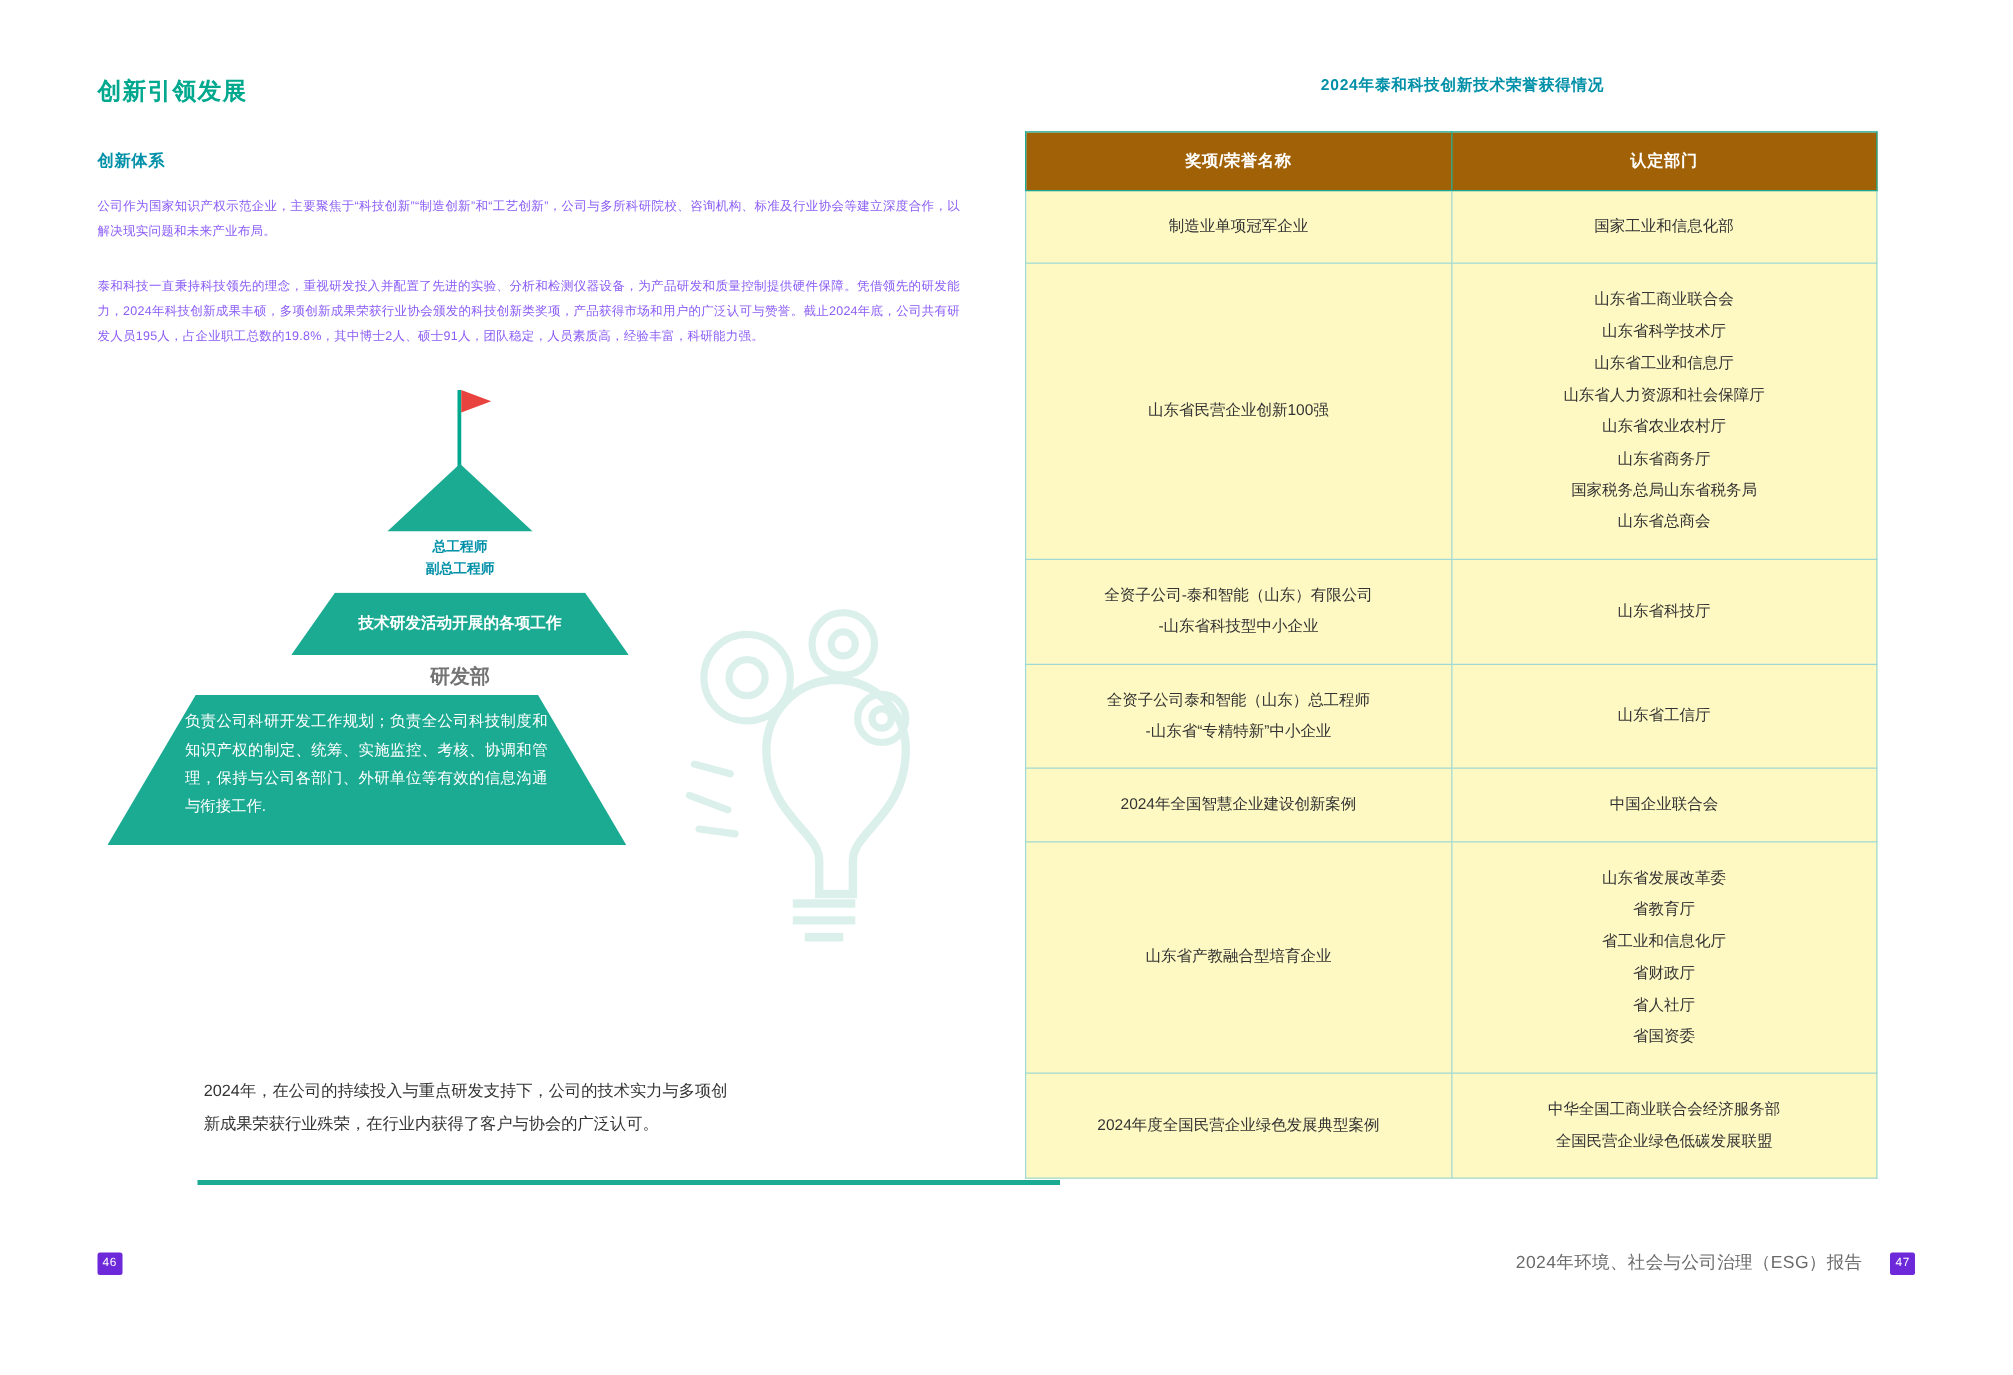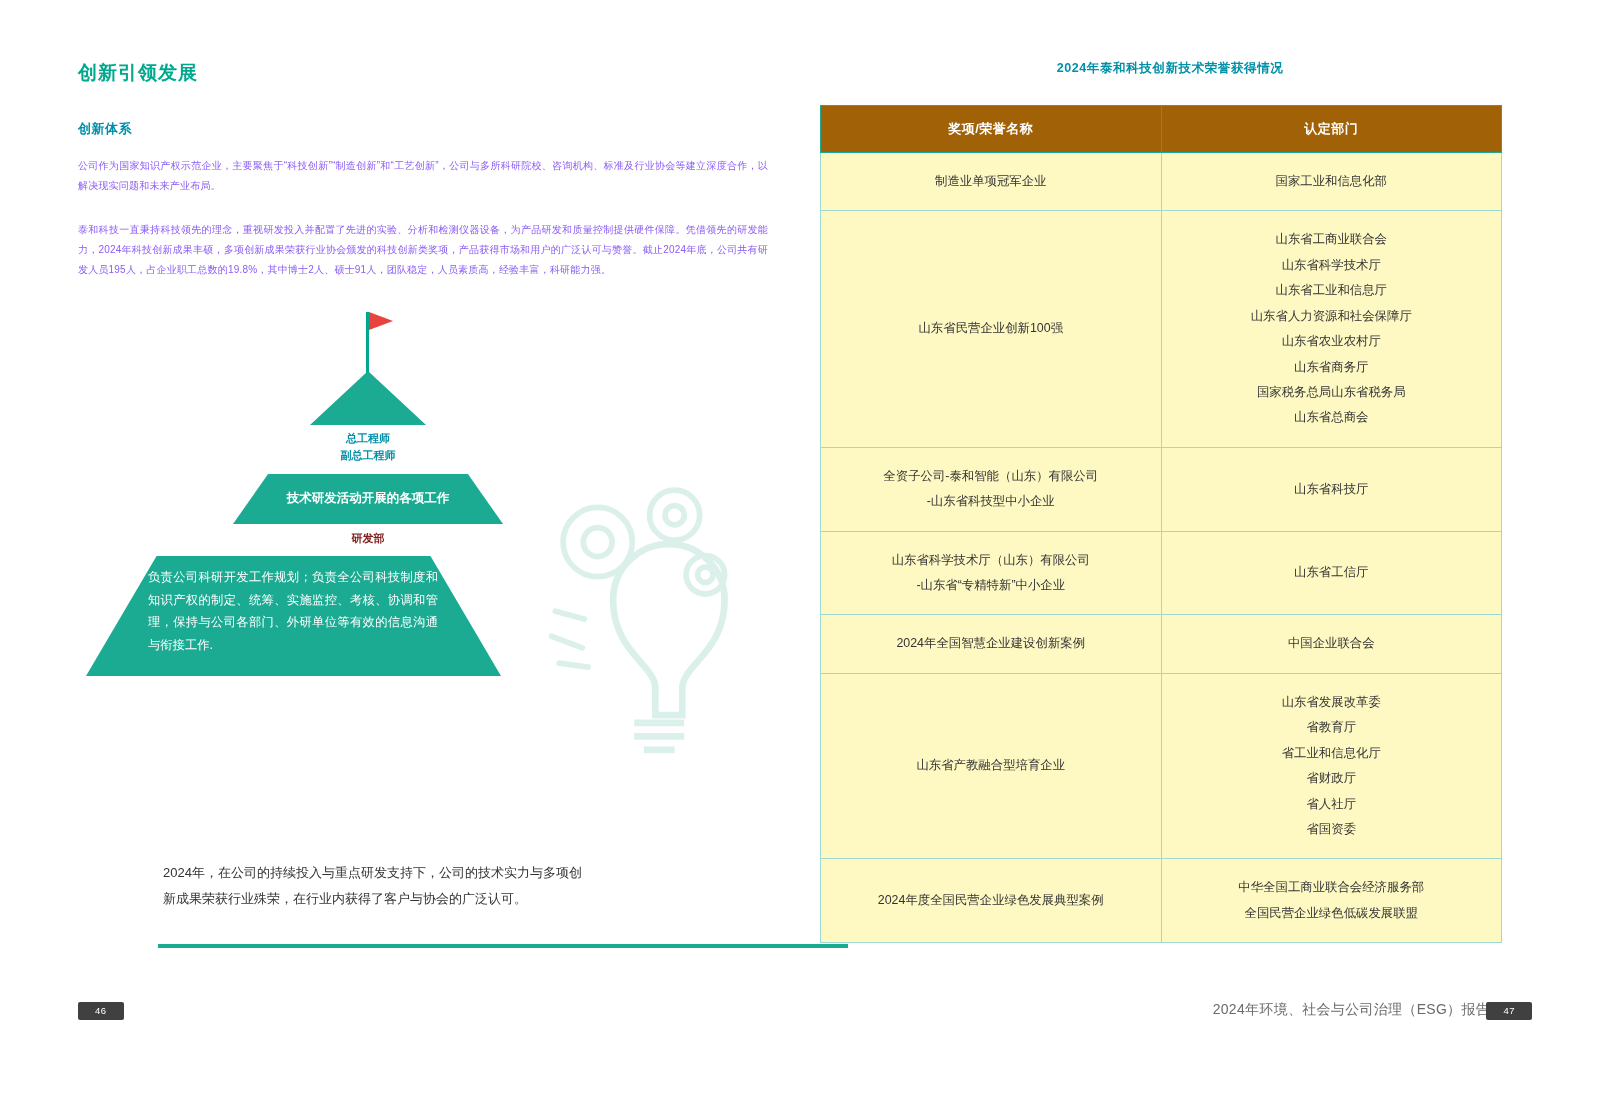--- a/index.html
+++ b/index.html
@@ -124,23 +124,23 @@
     font-size: 12.5px;
     font-weight: bold;
     color: #ffffff;
   }
   .lab-3 {
     position: absolute;
     left: 150px;
     top: 227px;
     width: 280px;
     text-align: center;
-    font-size: 11px;
-    font-weight: bold;
-    color: #7f1d1d;
+    font-size: 16px;
+    font-weight: bold;
+    color: #737373;
   }
   .tri-base {
     position: absolute;
     left: 8px;
     top: 252px;
     width: 415px;
     height: 120px;
     background: #1aab92;
     clip-path: polygon(17% 0, 83% 0, 100% 100%, 0 100%);
   }
@@ -221,22 +221,22 @@
   }
   table.awards col.c1 { width: 50%; }
   table.awards col.c2 { width: 50%; }
 
   
   .folio {
     position: absolute;
     bottom: 80px;
     font-size: 9.5px;
     color: #ffffff;
-    background: #404040;
-    padding: 3px 17px 4px;
+    background: #6d28d9;
+    padding: 3px 4px 4px;
     border-radius: 2px;
     letter-spacing: .5px;
   }
   .folio-left { left: 78px; }
   .folio-right { right: 78px; }
   .footer-note {
     position: absolute;
     bottom: 81px;
     right: 120px;
     font-size: 14px;
@@ -341,21 +341,21 @@
             <td>
               <div>全资子公司-泰和智能（山东）有限公司</div>
               <div>-山东省科技型中小企业</div>
             </td>
             <td>
               <div>山东省科技厅</div>
             </td>
           </tr>
           <tr>
             <td>
-              <div>山东省科学技术厅（山东）有限公司</div>
+              <div>全资子公司泰和智能（山东）总工程师</div>
               <div>-山东省“专精特新”中小企业</div>
             </td>
             <td>
               <div>山东省工信厅</div>
             </td>
           </tr>
           <tr>
             <td>
               <div>2024年全国智慧企业建设创新案例</div>
             </td>

